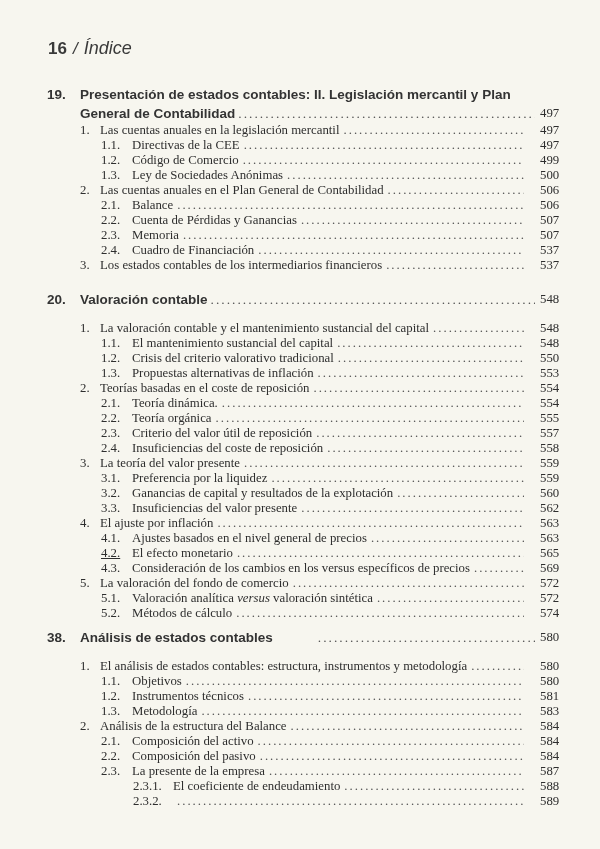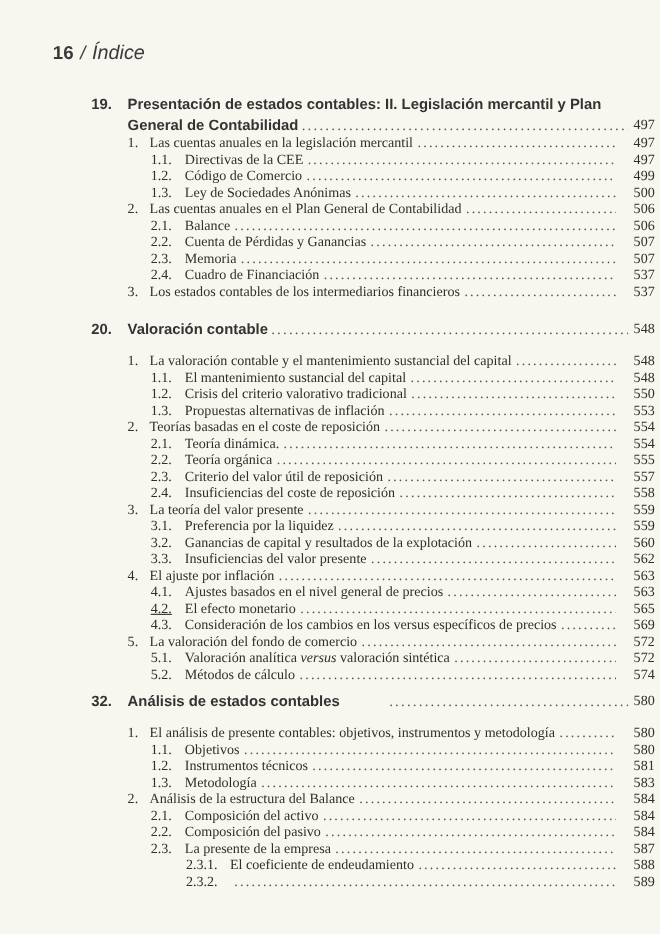--- a/index.html
+++ b/index.html
@@ -12,21 +12,21 @@
   }
   .page-header {
     position: absolute; left: 48px; top: 38px;
     font-family: "Liberation Sans", sans-serif;
     font-size: 17px; color: #3a3a3a;
   }
   .page-header .num { font-weight: bold; }
   .page-header .sep { margin: 0 6px; font-style: italic; }
   .page-header .ttl { font-style: italic; font-size: 18px; }
 
-  .chapter { position: absolute; left: 0; width: 486px; margin-left: 36px; }
+  .chapter { position: absolute; left: 0; width: 486px; }
   .ch-title {
     font-family: "Liberation Sans", sans-serif;
     font-weight: bold; font-size: 13.5px; color: #333;
     position: relative; line-height: 19px;
   }
   .ch-num { position: absolute; left: 47px; }
   .ch-text { position: absolute; left: 80px; width: 480px; }
   .ch-row { position: relative; height: 19px; }
 
   .entry {
@@ -256,30 +256,30 @@
       <span class="page-num" style="top: 301px; line-height: 15px;">572</span>
       <div class="entry" style="top: 316px; left: 101px; width: 427px;">
         <span class="lbl num-lbl" style="width: 31px;">5.2.</span>
         <span class="lbl">Métodos de cálculo</span>
         <span class="dots"></span>
       </div>
       <span class="page-num" style="top: 316px; line-height: 15px;">574</span>
     </div>
     <div class="chapter" style="top: 628px;">
       <div class="ch-title ch-row">
-        <span class="ch-num">32.</span>
+        <span class="ch-num">38.</span>
         <span class="ch-text" style="display: flex; width: 455px; gap: 42px;">
           <span style="white-space: nowrap;">Análisis de estados contables</span>
           <span class="dots-b" style="flex: 1 1 0%; overflow: hidden; white-space: nowrap; margin-left: 3px;">........................................................................................................................................................................................................</span>
         </span>
         <span class="page-num" style="font-weight: normal;">580</span>
       </div>
       <div class="entry" style="top: 31px; left: 80px; width: 448px;">
         <span class="lbl num-lbl" style="width: 20px;">1.</span>
-        <span class="lbl">El análisis de presente contables: objetivos, instrumentos y metodología</span>
+        <span class="lbl">El análisis de estados contables: estructura, instrumentos y metodología</span>
         <span class="dots"></span>
       </div>
       <span class="page-num" style="top: 31px; line-height: 15px;">580</span>
       <div class="entry" style="top: 46px; left: 101px; width: 427px;">
         <span class="lbl num-lbl" style="width: 31px;">1.1.</span>
         <span class="lbl">Objetivos</span>
         <span class="dots"></span>
       </div>
       <span class="page-num" style="top: 46px; line-height: 15px;">580</span>
       <div class="entry" style="top: 61px; left: 101px; width: 427px;">

